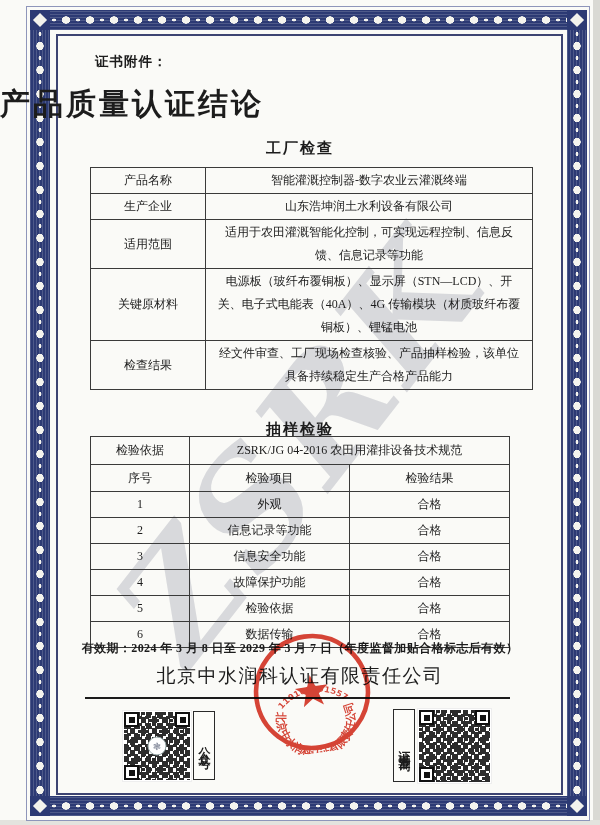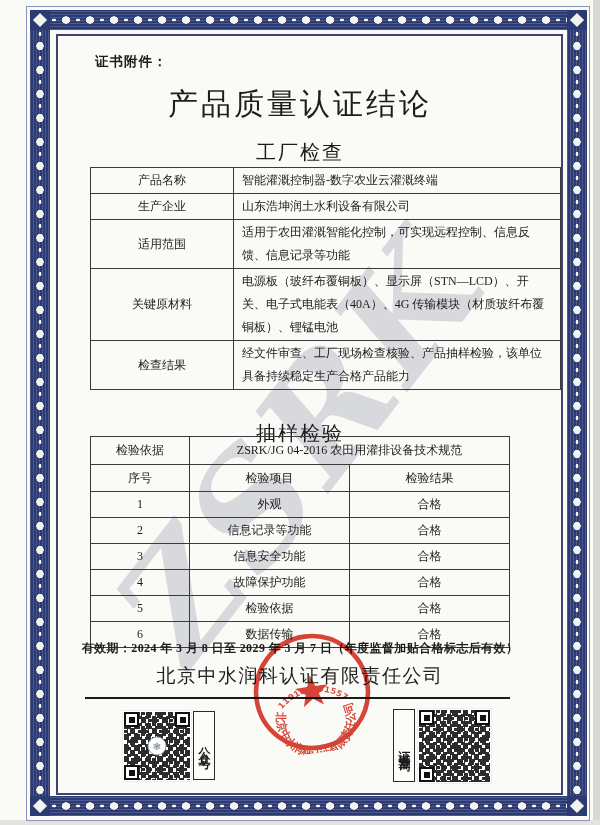--- a/index.html
+++ b/index.html
@@ -37,30 +37,30 @@
 
   
   .watermark{position:absolute;left:90px;top:290px;width:420px;height:310px;
     display:flex;align-items:center;justify-content:center;
     transform:rotate(-52deg);font-family:"DejaVu Serif",serif;font-style:italic;
     font-size:148px;font-weight:700;letter-spacing:6px;color:rgba(128,133,152,0.28);
     z-index:1;pointer-events:none;}
 
   .content{position:absolute;inset:0;z-index:2;}
   .attach{position:absolute;left:95px;top:53px;font-size:13.5px;font-weight:700;letter-spacing:1px;}
-  .title{position:absolute;left:0;right:0;top:84px;text-align:center;
-    font-family:"Liberation Sans","DejaVu Sans",sans-serif;font-weight:400;font-size:30px;letter-spacing:3px;}
-  .sec-title{position:absolute;left:0;right:0;text-align:center;font-weight:400;font-size:20px;letter-spacing:2px;}
+  .title{position:absolute;left:0;right:0;top:84px;
+    font-family:"Liberation Sans","DejaVu Sans",sans-serif;font-weight:700;font-size:30px;letter-spacing:3px;}
+  .sec-title{position:absolute;left:0;right:0;text-align:center;font-weight:700;font-size:15px;letter-spacing:2px;}
   .sec1{top:139px;} .sec2{top:411px;margin-top:9px;}
 
   table{border-collapse:collapse;position:absolute;left:90px;width:420px;table-layout:fixed;}
   td,th{border:1px solid #3a3a3a;font-size:12px;font-weight:400;line-height:23px;vertical-align:middle;}
   .t1{top:167px;}
-  .t1 .lbl{width:110px;text-align:center;padding:1px 16px;}
-  .t1 .val{width:310px;text-align:left;padding:1px 8px;}
+  .t1 .lbl{width:110px;text-align:center;padding:1px 2px;}
+  .t1 .val{width:310px;text-align:center;padding:1px 8px;}
   .t2{top:436px;}
   .t2 td{text-align:center;padding:1px 4px;}
   .c-no{width:90px;} .c-item{width:235px;} .c-res{width:95px;}
 
   .validity{position:absolute;left:0;right:0;top:640px;text-align:center;font-size:12px;font-weight:700;letter-spacing:0.4px;}
   .company{position:absolute;left:0;right:0;top:663px;text-align:center;font-size:19px;letter-spacing:1.5px;}
   .footer-rule{position:absolute;left:85px;top:697px;width:425px;height:2px;background:#1b1b1b;}
 
   
   .qr{position:absolute;background:#fff;border:1px solid #eee;}

